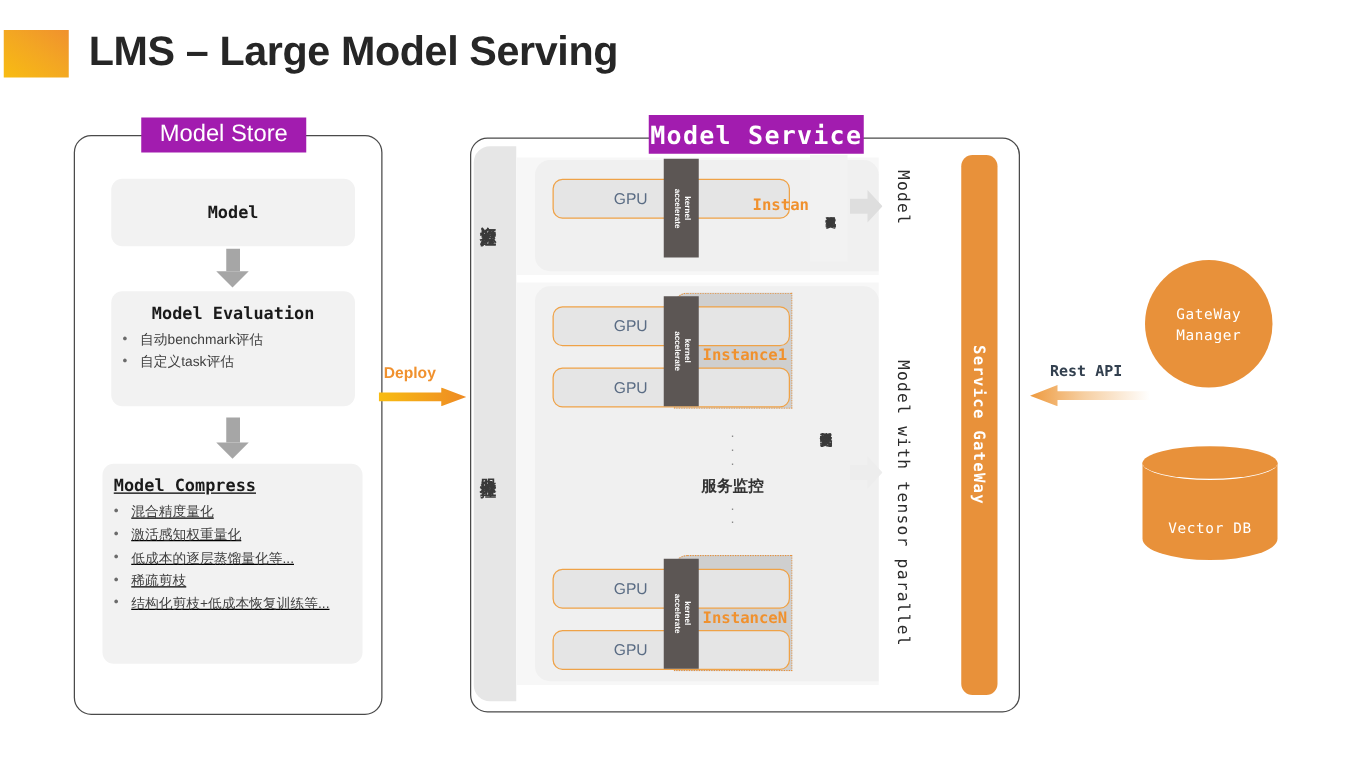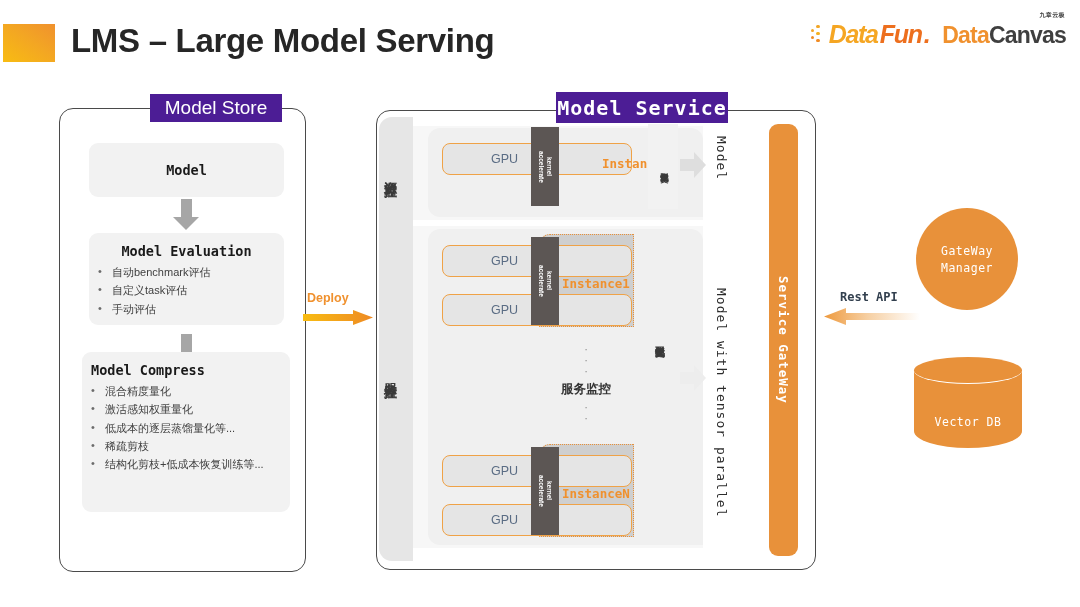--- a/index.html
+++ b/index.html
@@ -66,26 +66,25 @@
   
   .panel {
     position: absolute;
     border: 1.6px solid #4a4a4a;
     border-radius: 14px;
     background: #fff;
     box-sizing: border-box;
   }
   .panel-tab {
     position: absolute;
-    background: #4c1d95;
+    background: #a21caf;
     color: #fff;
     display: flex; align-items: center; justify-content: center;
     box-sizing: border-box;
     z-index: 6;
-    margin-left: 37px;
   }
   .tab-store {
     left: 113px; top: 94px; width: 132px; height: 28px;
     font-size: 19px; font-weight: 500;
   }
   .tab-service {
     left: 519px; top: 92px; width: 172px; height: 31px;
     font-size: 20px; font-weight: bold;
     font-family: "DejaVu Sans Mono", monospace;
     letter-spacing: 1px;
@@ -102,21 +101,21 @@
   }
   .card-model {
     left: 89px; top: 143px; width: 195px; height: 54px;
     display: flex; align-items: center; justify-content: center;
   }
   .card-model .hd {
     font-family: "DejaVu Sans Mono", monospace;
     font-size: 13.5px; font-weight: bold; color: #1a1a1a;
   }
   .card-eval   { left: 89px; top: 233px; width: 195px; height: 92px; }
-  .card-comp   { left: 82px; top: 352px; width: 208px; height: 160px; }
+  .card-comp   { left: 82px; top: 371px; width: 208px; height: 160px; text-decoration: underline; }
 
   .card-hd {
     font-family: "DejaVu Sans Mono", monospace;
     font-size: 13.5px; font-weight: bold; color: #1a1a1a;
     text-align: center; margin: 10px 0 7px 0;
   }
   .card-comp .card-hd { text-align: left; margin-left: 9px; }
   .bullets { margin: 0; padding: 0; list-style: none; }
   .bullets li {
     position: relative;
@@ -352,57 +351,38 @@
   .rest-arrow { position: absolute; left: 0; top: 18px; width: 96px; height: 17px; }
 </style>
 </head>
 <body>
 
 <div class="slide">
 
   <div class="accent-bar"></div>
   <div class="slide-title">LMS – Large Model Serving</div>
 
-  <div class="logo-zone">
-    <div class="datafun">
-      <span class="df-dots">
-        <i></i>
-          <i></i>
-          <i></i>
-          <i></i>
-          <i></i>
-      </span>
-      <span class="df-data">Data</span>
-        <span class="df-fun">Fun</span>
-        <span class="df-dot">.</span>
-    </div>
-    <div class="datacanvas">
-      <span class="dc-cn">九章云极</span>
-      <span class="dc-text"><span class="dc-data">Data</span><span class="dc-canvas">Canvas</span></span>
-    </div>
-  </div>
 
   <div class="panel" id="model-store"></div>
   <div class="panel-tab tab-store">Model Store</div>
 
   <div class="grey-card card-model">
     <div class="hd">Model</div>
   </div>
 
   <div class="down-arrow" id="arrow-1">
     <div class="stem"></div>
       <div class="head"></div>
   </div>
 
   <div class="grey-card card-eval">
     <div class="card-hd">Model Evaluation</div>
     <ul class="bullets">
       <li>自动benchmark评估</li>
       <li>自定义task评估</li>
-      <li>手动评估</li>
     </ul>
   </div>
 
   <div class="down-arrow" id="arrow-2">
     <div class="stem"></div>
       <div class="head"></div>
   </div>
 
   <div class="grey-card card-comp">
     <div class="card-hd">Model Compress</div>

